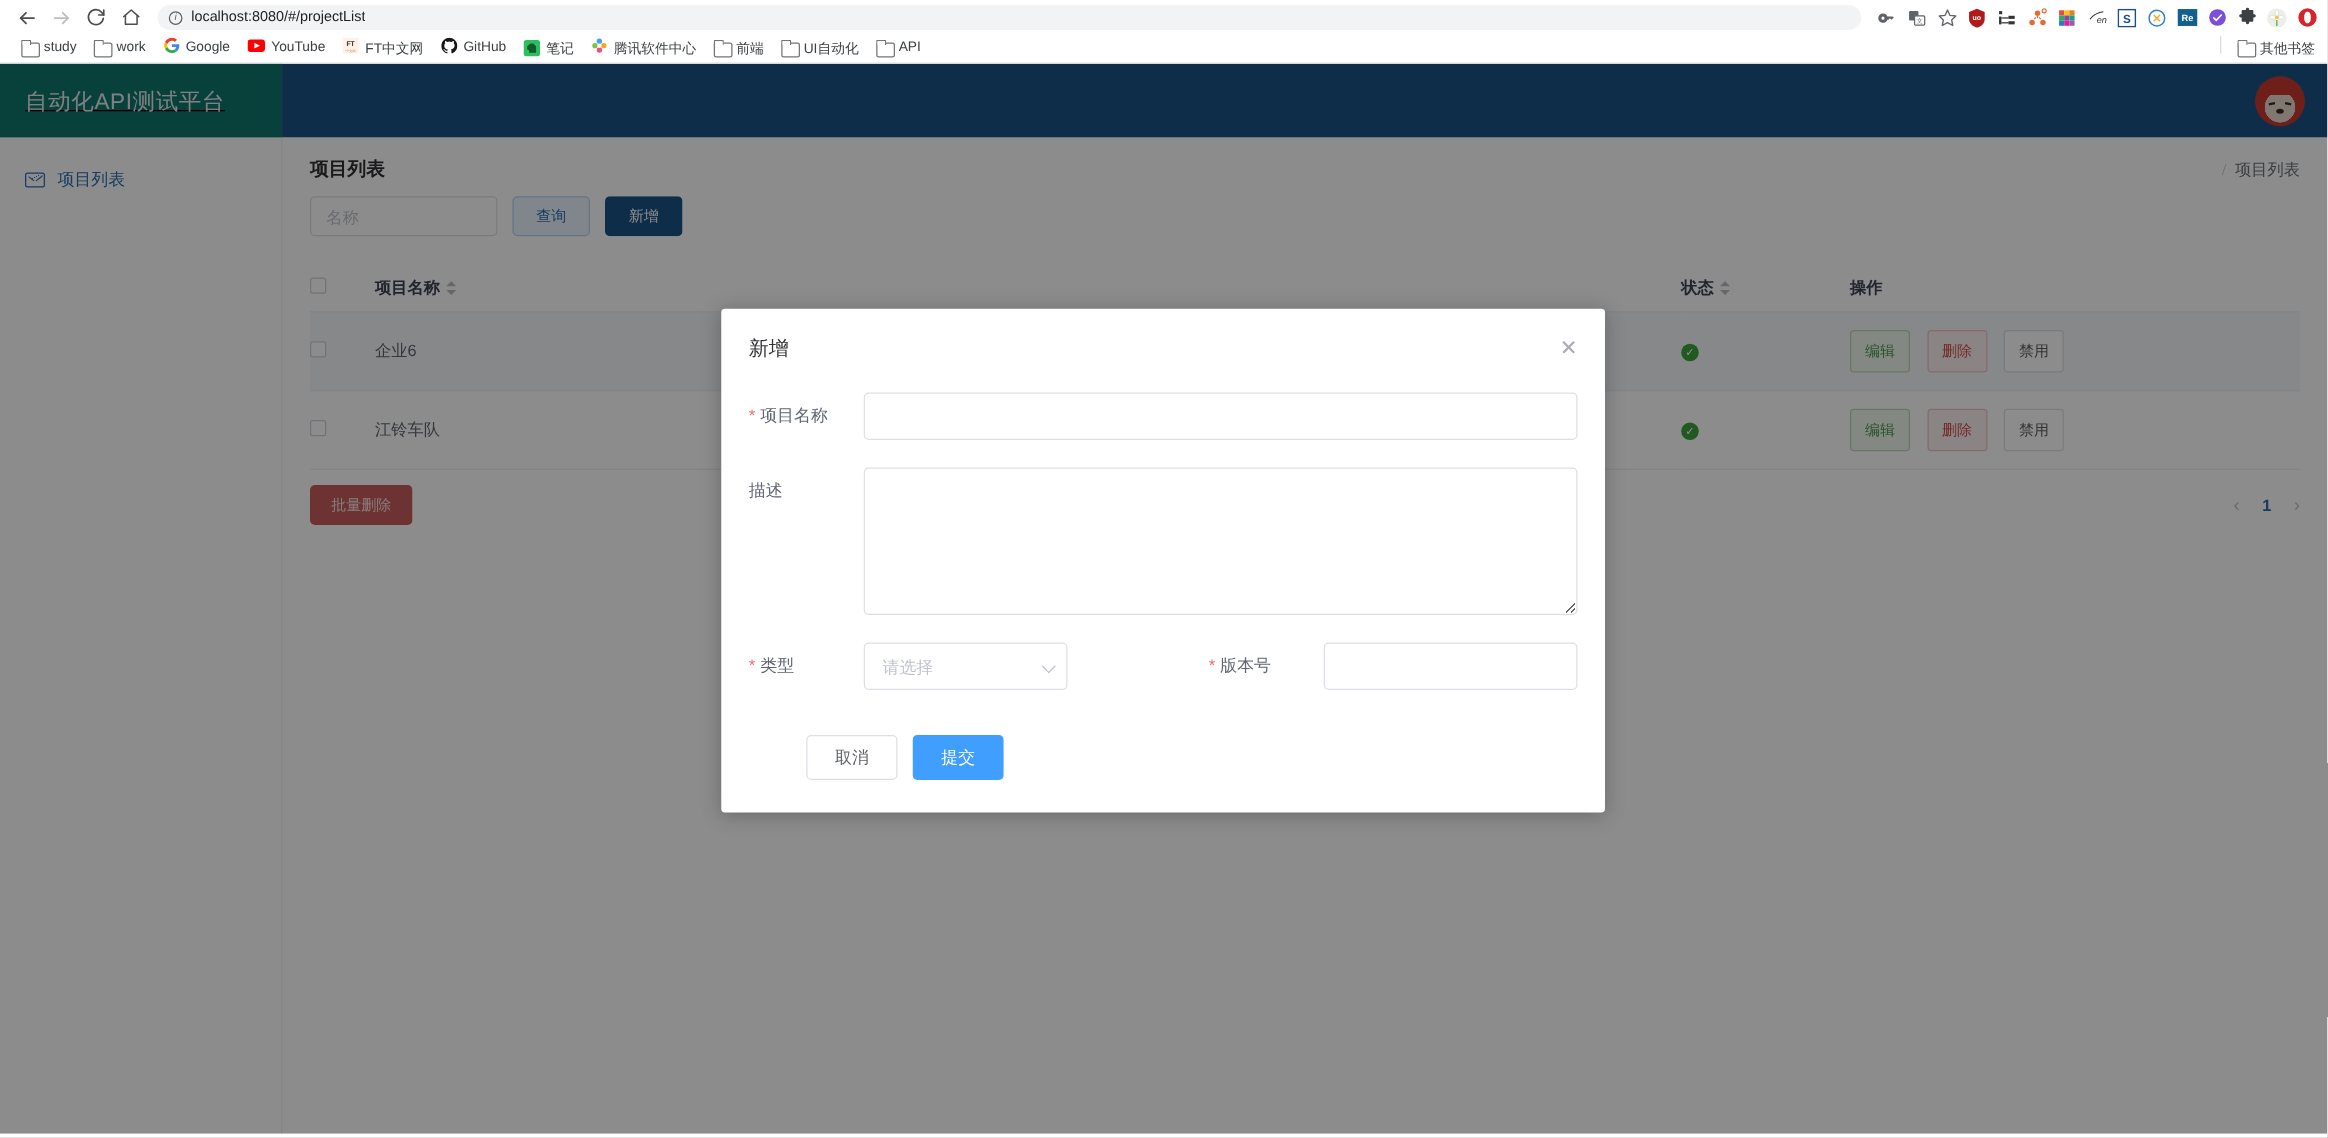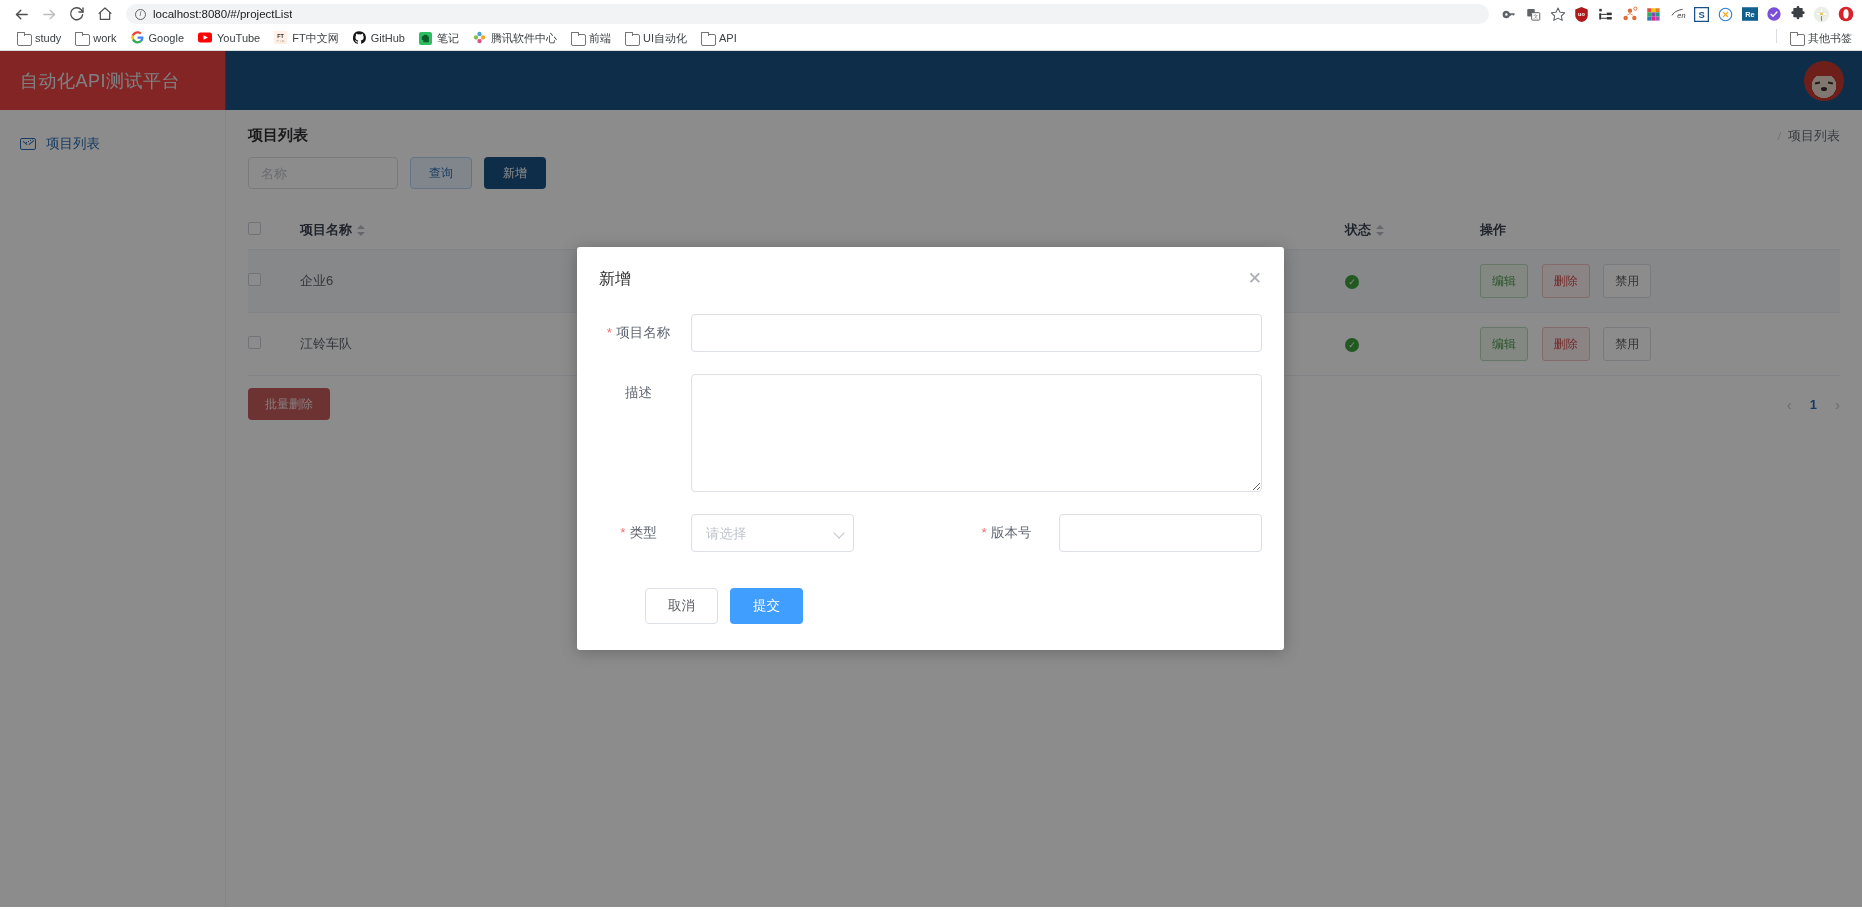--- a/index.html
+++ b/index.html
@@ -159,22 +159,23 @@
     display: flex;
     align-items: center;
     background: #1b5386;
   }
   .app-logo-cell {
     width: 226px;
     height: 59px;
     display: flex;
     align-items: center;
     padding-left: 20px;
-    background: #ef4444;
+    background: #0f766e;
     border-right: 1px solid #2b6396;
+    text-decoration: underline;
   }
   .app-title {
     color: #e6eaee;
     font-size: 18px;
     letter-spacing: 0.5px;
   }
   .app-header-right {
     flex: 1;
     height: 59px;
     display: flex;
@@ -446,21 +447,21 @@
     margin-top: 1px;
   }
   .modal-body { padding: 24px 22px 4px 22px; }
   .frm-row {
     display: flex;
     align-items: flex-start;
     margin-bottom: 22px;
   }
   .frm-label {
     width: 92px;
-    text-align: center;
+    text-align: left;
     padding-right: 13px;
     font-size: 13.5px;
     color: #5f6570;
     line-height: 38px;
     flex: 0 0 auto;
     white-space: nowrap;
   }
   .req { color: #f56c6c; margin-right: 4px; }
   .frm-input {
     flex: 1;

